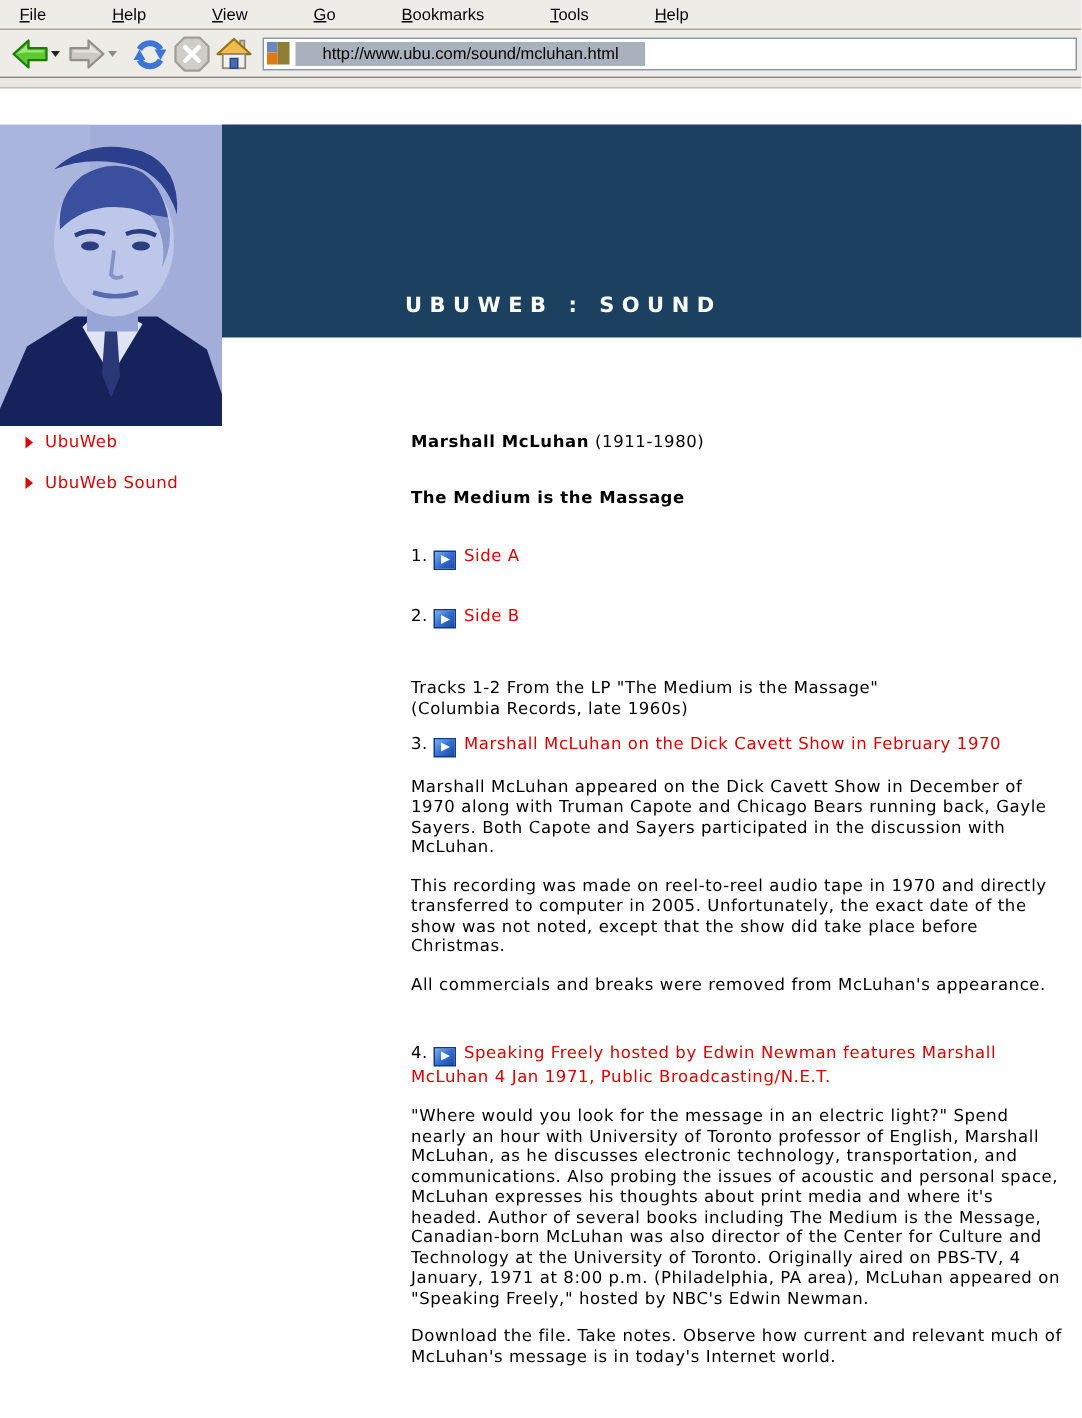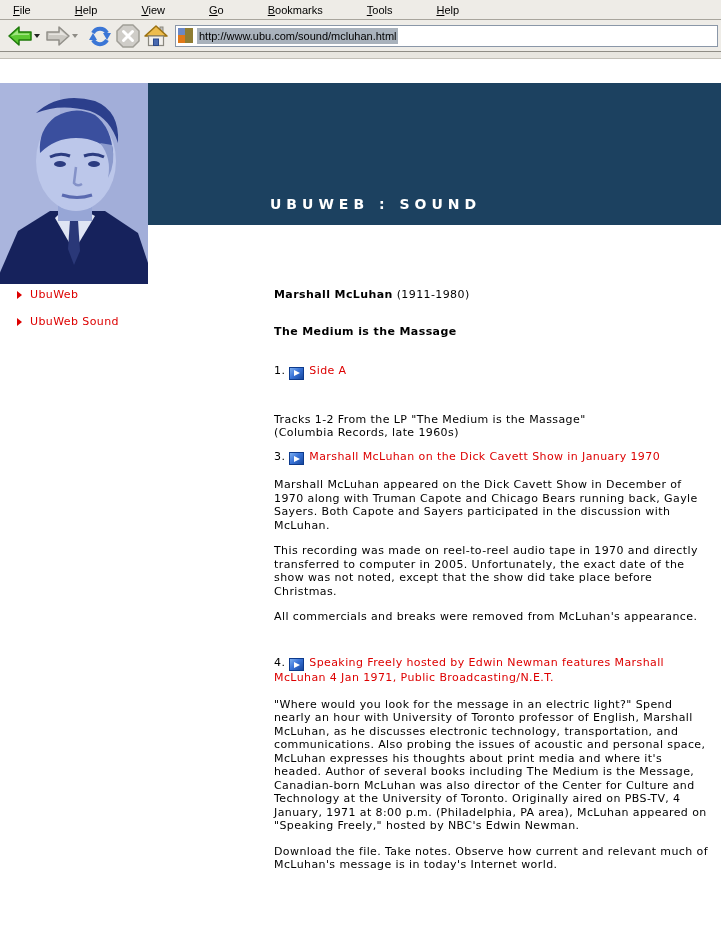--- a/index.html
+++ b/index.html
@@ -31,21 +31,21 @@
     border:1px solid #8a97a8; display:flex; align-items:center;
     padding:0 2px; overflow:hidden;
   }
   .favicon { width:15px; height:15px; display:flex; flex-shrink:0; margin-right:4px; }
   .favicon .col-l { width:7px; display:flex; flex-direction:column; }
   .favicon .fav-blue { height:7px; background:#6c88c4; }
   .favicon .fav-orange { height:8px; background:#e07818; }
   .favicon .col-r { width:8px; background:#8f7d33; }
   .url-text {
     font-family:"Liberation Sans", sans-serif; font-size:11px; color:#000;
-    background:#a9b2bc; padding:2px 2px; white-space:nowrap;
+    background:#a9b2bc; padding:2px 18px; white-space:nowrap;
   }
 
   .bookmark-strip { height:7px; background:#e8e6e0; border-bottom:1px solid #c2bfb7; }
 
   
   .page { background:#fff; height:886px; }
 
   .header { display:flex; height:142px; margin-top:24px; }
   .photo { width:148px; height:201px; flex-shrink:0; }
   .banner { flex:1; background:#1c4160; position:relative; }
@@ -202,30 +202,35 @@
       </div>
 
       <div class="b" style="margin-top:23px;">The Medium is the Massage</div>
 
       <div class="track track-1">
         <span>1.</span><span class="play-icon">
             <span class="play-tri"></span>
           </span><a>Side A</a>
       </div>
 
+      <div class="track">
+        <span>2.</span><span class="play-icon">
+            <span class="play-tri"></span>
+          </span><a>Side B</a>
+      </div>
 
       <div class="lp-note">
         <div>Tracks 1-2 From the LP "The Medium is the Massage"</div>
         <div>(Columbia Records, late 1960s)</div>
       </div>
 
       <div class="track track-3">
         <span>3.</span><span class="play-icon">
             <span class="play-tri"></span>
-          </span><a>Marshall McLuhan on the Dick Cavett Show in January 1970</a>
+          </span><a>Marshall McLuhan on the Dick Cavett Show in February 1970</a>
       </div>
 
       <div class="para para-first">Marshall McLuhan appeared on the Dick Cavett Show in December of 1970 along with Truman Capote and Chicago Bears running back, Gayle Sayers. Both Capote and Sayers participated in the discussion with McLuhan.</div>
       <div class="para">This recording was made on reel-to-reel audio tape in 1970 and directly transferred to computer in 2005. Unfortunately, the exact date of the show was not noted, except that the show did take place before Christmas.</div>
       <div class="para">All commercials and breaks were removed from McLuhan's appearance.</div>
 
       <div class="track track-4">
         <span>4.</span><span class="play-icon">
             <span class="play-tri"></span>
           </span><a>Speaking Freely hosted by Edwin Newman features Marshall McLuhan 4 Jan 1971, Public Broadcasting/N.E.T.</a>

